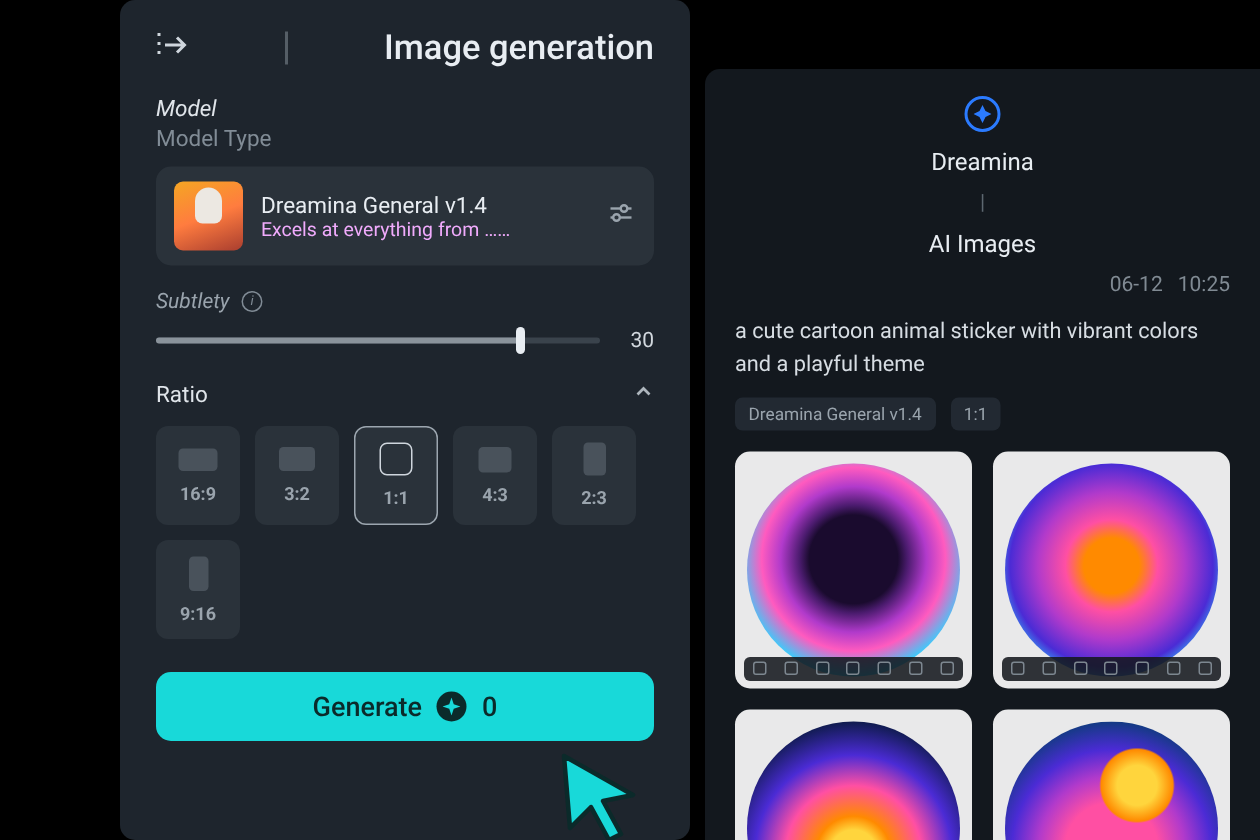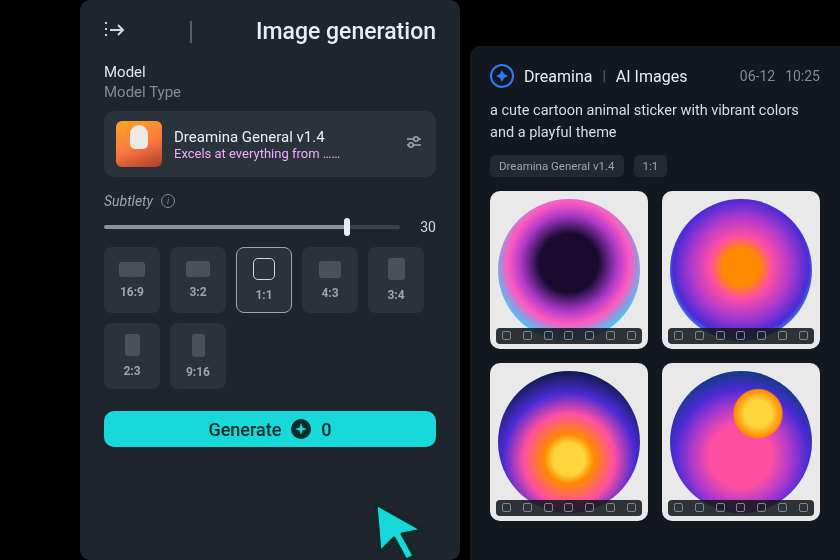--- a/index.html
+++ b/index.html
@@ -2,21 +2,21 @@
 <html><head>
 <meta charset="utf-8">
 <style>
   * { margin:0; padding:0; box-sizing:border-box; font-family: -apple-system, BlinkMacSystemFont, "Segoe UI", Roboto, sans-serif; }
   body { background:#000; width:840px; height:560px; overflow:hidden; position:relative; }
   .panel { position:absolute; top:0; left:80px; width:380px; height:560px; background:#1e252d; border-radius:10px; padding:18px 24px; color:#cfd6dd; }
   .hdr { display:flex; align-items:center; gap:14px; margin-bottom:18px;justify-content:space-between; }
   .hdr-icon { color:#cfd6dd; }
   .vbar { width:1.5px; height:22px; background:#555e66; }
   .title { font-size:23px; font-weight:500; color:#e8edf2; }
-  .sec-label { font-size:15px; color:#e0e5ea; margin-bottom:2px; }
+  .sec-label { font-size:15px; color:#e0e5ea; margin-bottom:2px;font-style:italic; }
   .sub-label { font-size:15px; color:#818c96; margin-bottom:10px; }
   .model-card { display:flex; align-items:center; gap:12px; background:#2a323a; border-radius:10px; padding:10px 12px; }
   .thumb { width:46px; height:46px; border-radius:6px; background:linear-gradient(160deg,#f5a623 0%,#ff7c3f 50%,#a93e2f 100%); position:relative; overflow:hidden; }
   .thumb::after{content:"";position:absolute;top:4px;left:14px;width:18px;height:24px;background:#ece8e2;border-radius:9px 9px 5px 5px;}
   .model-txt { flex:1; min-width:0; }
   .model-name { font-size:15px; color:#e8edf2; }
   .model-desc { font-size:13px; color:#f0abfc; white-space:nowrap; overflow:hidden; text-overflow:ellipsis; }
   .sliders-icon { color:#9aa4ad; }
   .row { display:flex; align-items:center; gap:8px; margin-top:16px;font-style:italic; }
   .row .lbl { font-size:14px; color:#9aa4ad; }
@@ -27,26 +27,26 @@
   .track .knob { position:absolute; left:82%; top:50%; transform:translate(-50%,-50%); width:6px; height:18px; background:#e8edf2; border-radius:3px; }
   .slider-val { font-size:14px; color:#d2d8de; width:24px; text-align:right; }
   .ratio-hdr { display:flex; justify-content:space-between; align-items:center; margin-top:18px; }
   .ratio-hdr .lbl { font-size:15px; color:#e0e5ea; }
   .ratios { display:flex; flex-wrap:wrap; gap:10px; margin-top:12px; }
   .ratio { width:56px; height:66px; background:#2a323a; border-radius:8px; display:flex; flex-direction:column; align-items:center; justify-content:center; gap:8px; cursor:pointer;font-weight:bold; }
   .ratio.active { border:1.5px solid #9ca6af; }
   .shape { background:#49525b; border-radius:3px; }
   .ratio.active .shape { background:transparent; border:1.6px solid #cfd6dd; border-radius:5px; }
   .ratio .txt { font-size:12px; color:#9aa4ad; }
-  .gen-btn { margin-top:22px; width:100%; height:36px; background:#18d9d9; border:none; border-radius:10px; display:flex; align-items:center; justify-content:center; gap:10px; font-size:18px; font-weight:500; color:#0b2a2a; cursor:pointer; }
+  .gen-btn { margin-top:22px; width:100%; height:46px; background:#18d9d9; border:none; border-radius:10px; display:flex; align-items:center; justify-content:center; gap:10px; font-size:18px; font-weight:500; color:#0b2a2a; cursor:pointer; }
   .credit-icon { width:20px; height:20px; background:#0b2a2a; border-radius:50%; display:flex; align-items:center; justify-content:center; }
   .cursor { position:absolute; left:370px; top:500px; pointer-events:none; }
 
   .feed { position:absolute; top:46px; left:470px; width:370px; height:514px; background:#13181e; padding:18px 20px 0; border-top-left-radius:10px; }
-  .feed-hdr { display:flex; align-items:center; gap:10px; }
+  .feed-hdr { display:flex; align-items:center; gap:10px;flex-direction:column; }
   .logo { width:24px; height:24px; border-radius:50%; border:2px solid #2b7bff; display:flex; align-items:center; justify-content:center; }
   .logo svg{display:block}
   .brand { font-size:16px; color:#e8edf2; }
   .sep { color:#5d6770; font-size:14px; }
   .cat { font-size:16px; color:#e8edf2; }
   .ts { margin-left:auto; font-size:14px; color:#808a93; display:flex; gap:10px; }
   .prompt { margin-top:12px; font-size:14.5px; color:#d7dde3; line-height:1.55; }
   .chips { display:flex; gap:10px; margin-top:10px; }
   .chip { font-size:11.5px; color:#9aa4ad; background:#222932; padding:4px 9px; border-radius:5px; }
   .grid { display:grid; grid-template-columns:1fr 1fr; gap:14px; margin-top:14px; }
@@ -101,40 +101,44 @@
     <span class="info-icon">i</span>
   </div>
   <div class="slider-wrap">
     <div class="track">
       <div class="fill"></div>
       <div class="knob"></div>
     </div>
     <div class="slider-val">30</div>
   </div>
 
+  <div class="ratio-hdr">
+    <span class="lbl">Ratio</span>
+    <span class="chev">
+      <svg width="14" height="14" viewBox="0 0 14 14" fill="none" stroke="currentColor" stroke-width="1.8">
+          <path d="M3 9 L7 5 L11 9"></path>
+        </svg>
+    </span>
+  </div>
   <div class="ratios" id="ratio-grid">
       <div class="ratio">
         <div class="shape" style="width: 26px; height: 15px;"></div>
         <div class="txt">16:9</div>
       </div>
       <div class="ratio">
         <div class="shape" style="width: 24px; height: 16px;"></div>
         <div class="txt">3:2</div>
       </div>
       <div class="ratio active">
         <div class="shape" style="width: 22px; height: 22px;"></div>
         <div class="txt">1:1</div>
       </div>
       <div class="ratio">
         <div class="shape" style="width: 22px; height: 17px;"></div>
         <div class="txt">4:3</div>
-      </div>
-      <div class="ratio">
-        <div class="shape" style="width: 17px; height: 22px;"></div>
-        <div class="txt">3:4</div>
       </div>
       <div class="ratio">
         <div class="shape" style="width: 15px; height: 22px;"></div>
         <div class="txt">2:3</div>
       </div>
       <div class="ratio">
         <div class="shape" style="width: 13px; height: 23px;"></div>
         <div class="txt">9:16</div>
       </div>
     </div>

